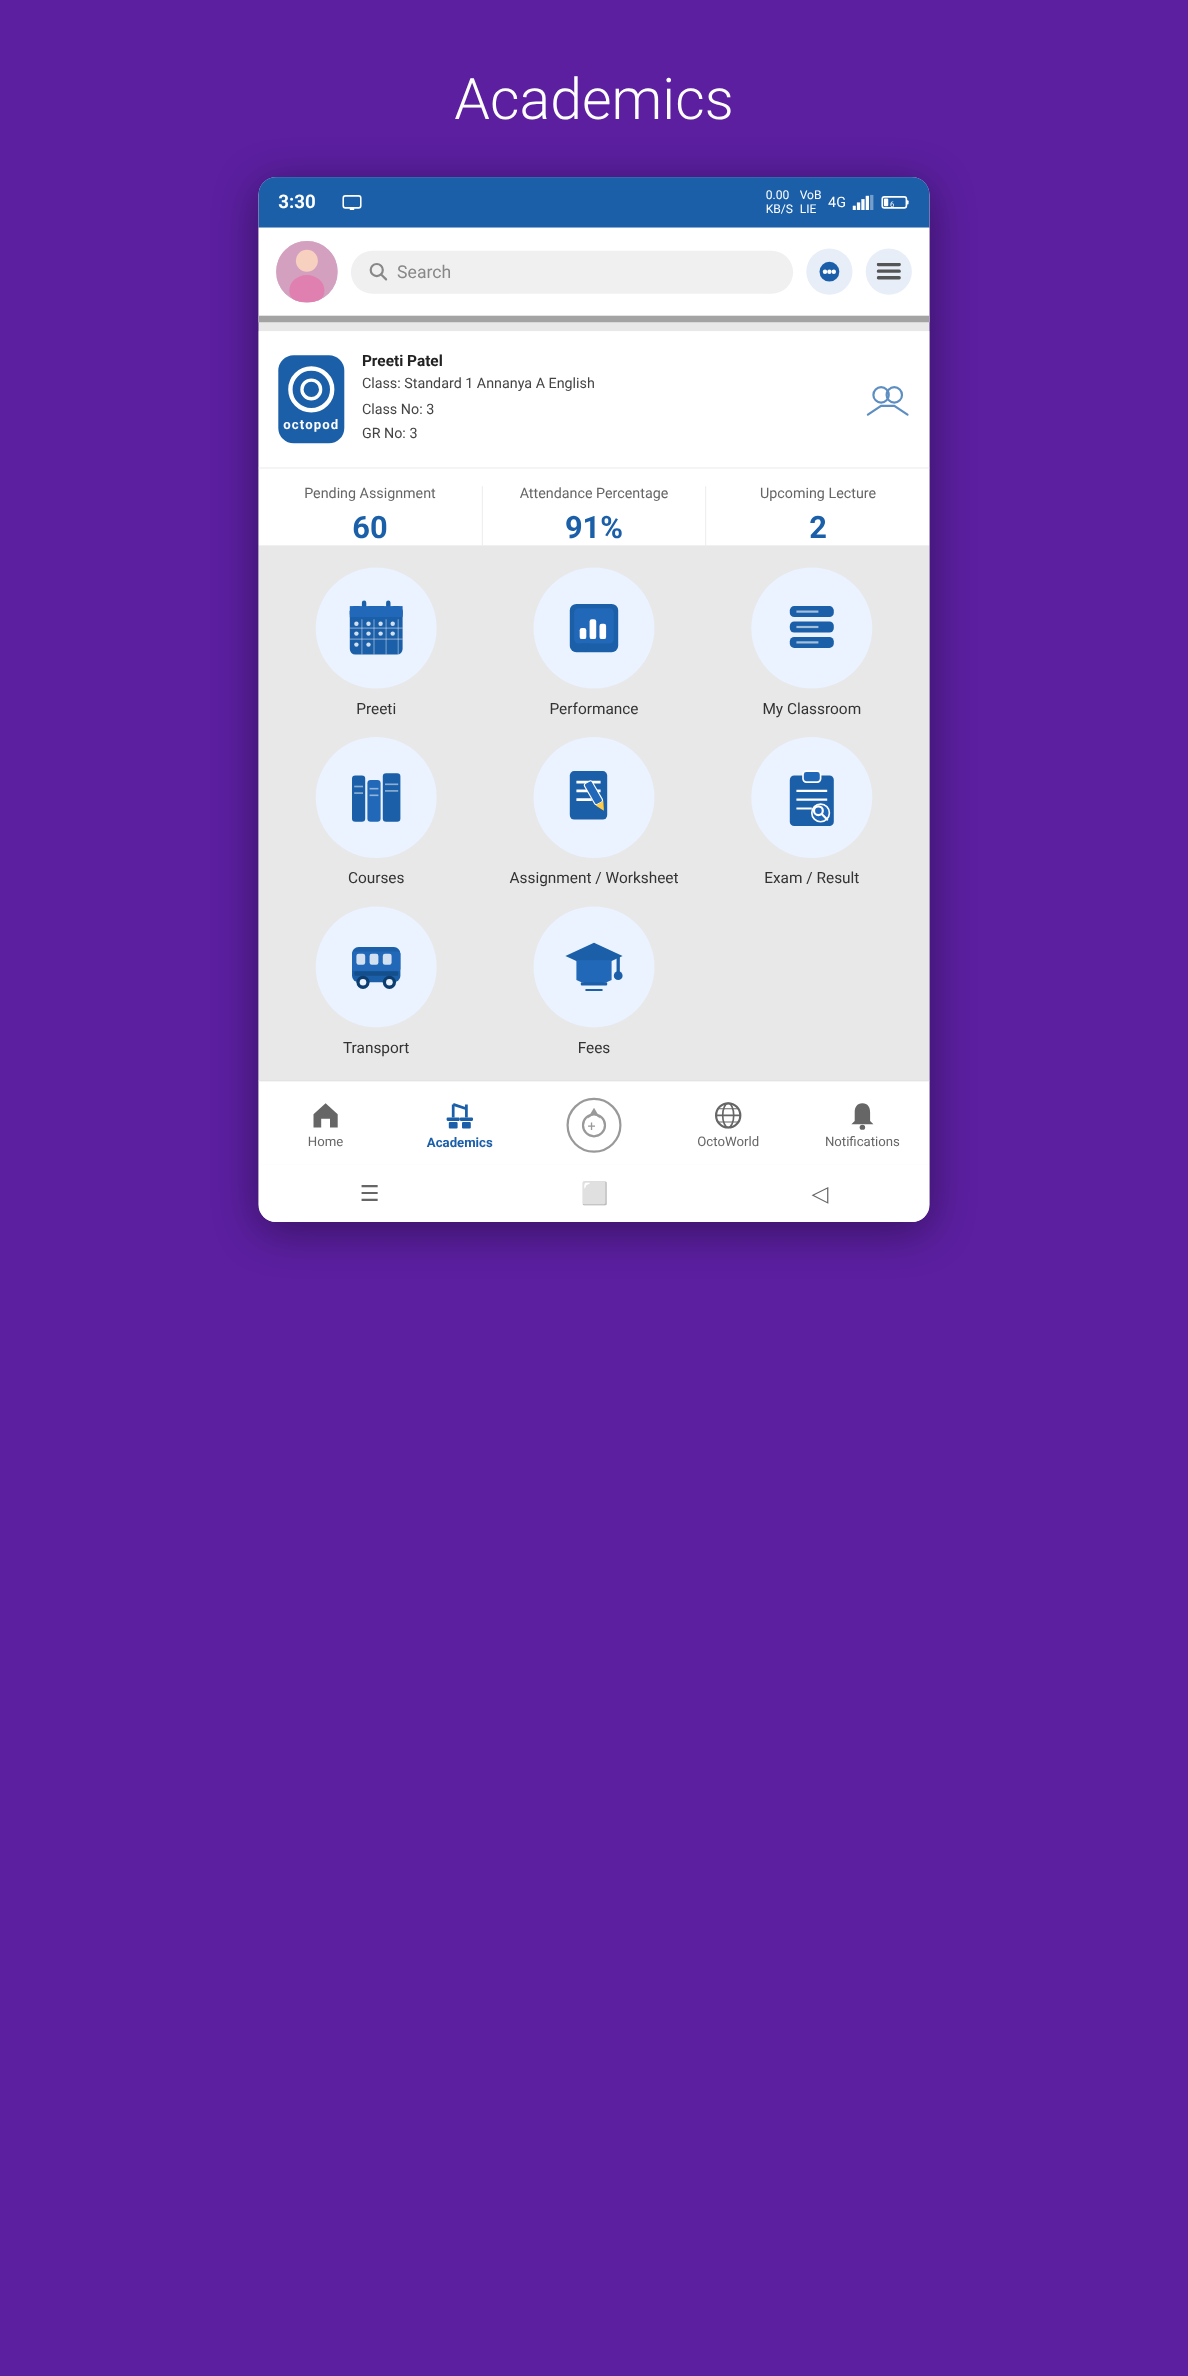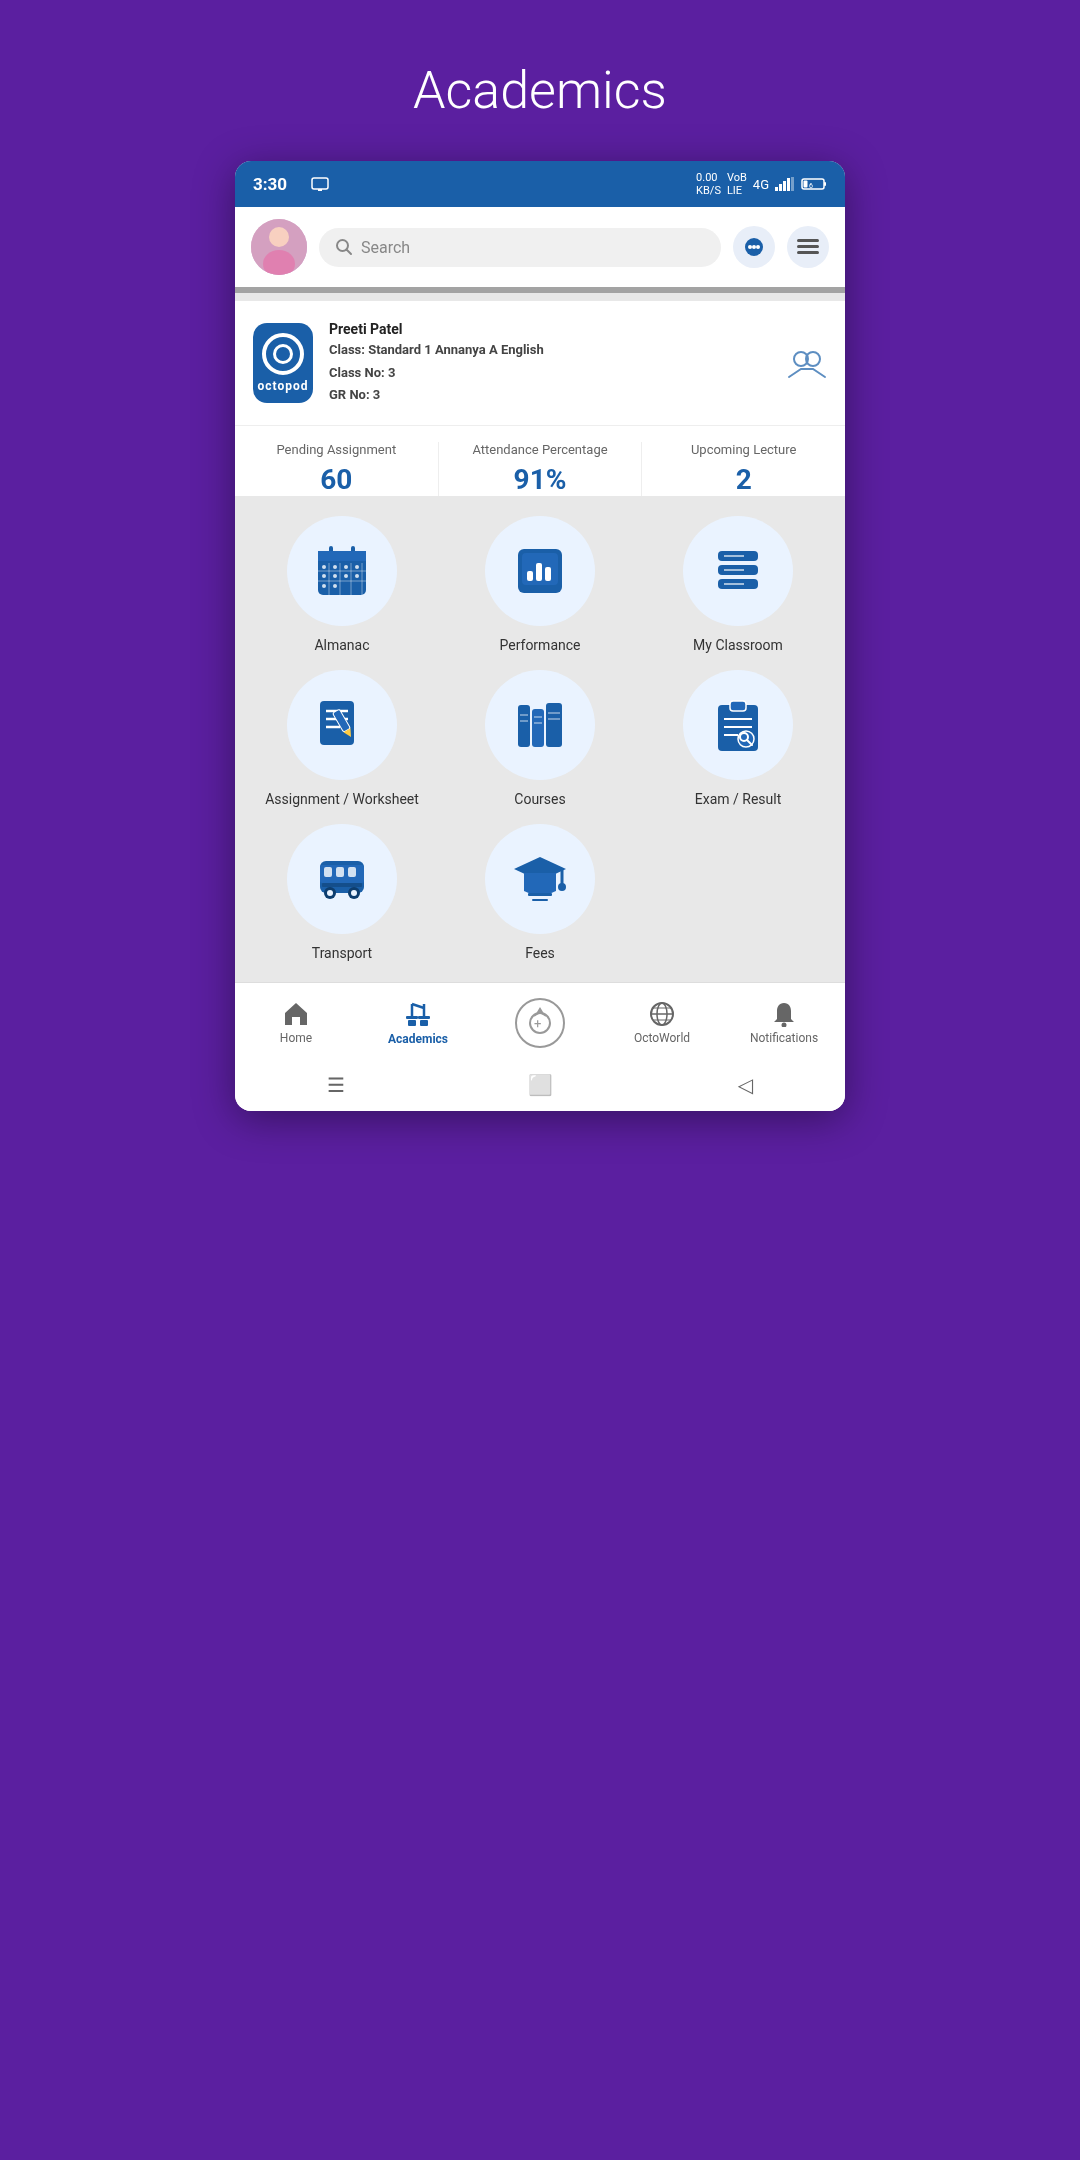--- a/index.html
+++ b/index.html
@@ -104,21 +104,21 @@
       display: flex; align-items: center; justify-content: center;
     }
     .octopod-inner {
       width: 20px; height: 20px;
       border-radius: 50%;
       border: 3px solid white;
     }
     .profile-info { flex: 1; }
     .profile-name { font-size: 14px; font-weight: bold; color: #222; }
     .profile-detail { font-size: 13px; color: #444; margin-top: 3px; line-height: 1.5; }
-    .profile-detail span { font-weight: bold; }
+    .profile-detail span { font-weight: normal; }
     .group-icon {
       color: #1a5fa8;
       font-size: 28px;
       opacity: 0.7;
     }
     
     .stats-row {
       background: white;
       display: flex;
       border-top: 1px solid #eee;
@@ -333,21 +333,21 @@
             <circle cx="34" cy="26" r="2" fill="white" opacity="0.8"></circle>
             <circle cx="45" cy="26" r="2" fill="white" opacity="0.8"></circle>
             <circle cx="12" cy="35" r="2" fill="white" opacity="0.8"></circle>
             <circle cx="23" cy="35" r="2" fill="white" opacity="0.8"></circle>
             <circle cx="34" cy="35" r="2" fill="white" opacity="0.8"></circle>
             <circle cx="45" cy="35" r="2" fill="white" opacity="0.8"></circle>
             <circle cx="12" cy="45" r="2" fill="white" opacity="0.8"></circle>
             <circle cx="23" cy="45" r="2" fill="white" opacity="0.8"></circle>
           </svg>
         </div>
-        <span class="grid-label">Almanac</span>
+        <span class="grid-label">Preeti</span>
       </div>
 
       <div class="grid-item">
         <div class="grid-icon-circle">
           <svg width="60" height="60" viewBox="0 0 60 60">
             <rect x="8" y="8" width="44" height="44" rx="6" fill="#1a5fa8"></rect>
 
             <rect x="12" y="12" width="36" height="32" rx="4" fill="#2268b8"></rect>
             <polygon points="18,44 26,44 22,52" fill="#1a5fa8"></polygon>
 
@@ -366,57 +366,57 @@
             <rect x="10" y="10" width="40" height="10" rx="4" fill="#1a5fa8"></rect>
             <rect x="10" y="24" width="40" height="10" rx="4" fill="#1a5fa8"></rect>
             <rect x="10" y="38" width="40" height="10" rx="4" fill="#1a5fa8"></rect>
 
             <line x1="16" y1="15" x2="36" y2="15" stroke="white" stroke-width="2" opacity="0.6"></line>
             <line x1="16" y1="29" x2="36" y2="29" stroke="white" stroke-width="2" opacity="0.6"></line>
             <line x1="16" y1="43" x2="36" y2="43" stroke="white" stroke-width="2" opacity="0.6"></line>
           </svg>
         </div>
         <span class="grid-label">My Classroom</span>
-      </div>
-
-      <div class="grid-item">
-        <div class="grid-icon-circle">
-          <svg width="60" height="60" viewBox="0 0 60 60">
-
-            <rect x="8" y="6" width="34" height="44" rx="4" fill="#1a5fa8"></rect>
-            <line x1="14" y1="16" x2="36" y2="16" stroke="white" stroke-width="2.5"></line>
-            <line x1="14" y1="24" x2="36" y2="24" stroke="white" stroke-width="2.5"></line>
-            <line x1="14" y1="32" x2="28" y2="32" stroke="white" stroke-width="2.5"></line>
-
-            <g transform="translate(32,30) rotate(-30)">
-              <rect x="-4" y="-16" width="8" height="22" rx="2" fill="#2268b8" stroke="white" stroke-width="1"></rect>
-              <polygon points="-4,6 4,6 0,14" fill="#ffcc44"></polygon>
-            </g>
-          </svg>
-        </div>
-        <span class="grid-label">Assignment / Worksheet</span>
       </div>
 
       <div class="grid-item">
         <div class="grid-icon-circle">
           <svg width="60" height="60" viewBox="0 0 60 60">
 
             <rect x="8" y="10" width="12" height="42" rx="3" fill="#1a5fa8"></rect>
             <rect x="22" y="14" width="12" height="38" rx="3" fill="#2268b8"></rect>
             <rect x="36" y="8" width="16" height="44" rx="3" fill="#1a5fa8"></rect>
 
             <line x1="10" y1="20" x2="18" y2="20" stroke="white" stroke-width="1.5" opacity="0.5"></line>
             <line x1="10" y1="26" x2="18" y2="26" stroke="white" stroke-width="1.5" opacity="0.5"></line>
             <line x1="24" y1="22" x2="32" y2="22" stroke="white" stroke-width="1.5" opacity="0.5"></line>
             <line x1="24" y1="28" x2="32" y2="28" stroke="white" stroke-width="1.5" opacity="0.5"></line>
             <line x1="38" y1="18" x2="50" y2="18" stroke="white" stroke-width="1.5" opacity="0.5"></line>
             <line x1="38" y1="24" x2="50" y2="24" stroke="white" stroke-width="1.5" opacity="0.5"></line>
           </svg>
         </div>
         <span class="grid-label">Courses</span>
+      </div>
+
+      <div class="grid-item">
+        <div class="grid-icon-circle">
+          <svg width="60" height="60" viewBox="0 0 60 60">
+
+            <rect x="8" y="6" width="34" height="44" rx="4" fill="#1a5fa8"></rect>
+            <line x1="14" y1="16" x2="36" y2="16" stroke="white" stroke-width="2.5"></line>
+            <line x1="14" y1="24" x2="36" y2="24" stroke="white" stroke-width="2.5"></line>
+            <line x1="14" y1="32" x2="28" y2="32" stroke="white" stroke-width="2.5"></line>
+
+            <g transform="translate(32,30) rotate(-30)">
+              <rect x="-4" y="-16" width="8" height="22" rx="2" fill="#2268b8" stroke="white" stroke-width="1"></rect>
+              <polygon points="-4,6 4,6 0,14" fill="#ffcc44"></polygon>
+            </g>
+          </svg>
+        </div>
+        <span class="grid-label">Assignment / Worksheet</span>
       </div>
 
       <div class="grid-item">
         <div class="grid-icon-circle">
           <svg width="60" height="60" viewBox="0 0 60 60">
 
             <rect x="10" y="10" width="40" height="46" rx="4" fill="#1a5fa8"></rect>
             <rect x="22" y="6" width="16" height="10" rx="3" fill="#2268b8" stroke="white" stroke-width="1.5"></rect>
             <line x1="16" y1="24" x2="44" y2="24" stroke="white" stroke-width="2"></line>
             <line x1="16" y1="32" x2="44" y2="32" stroke="white" stroke-width="2"></line>

